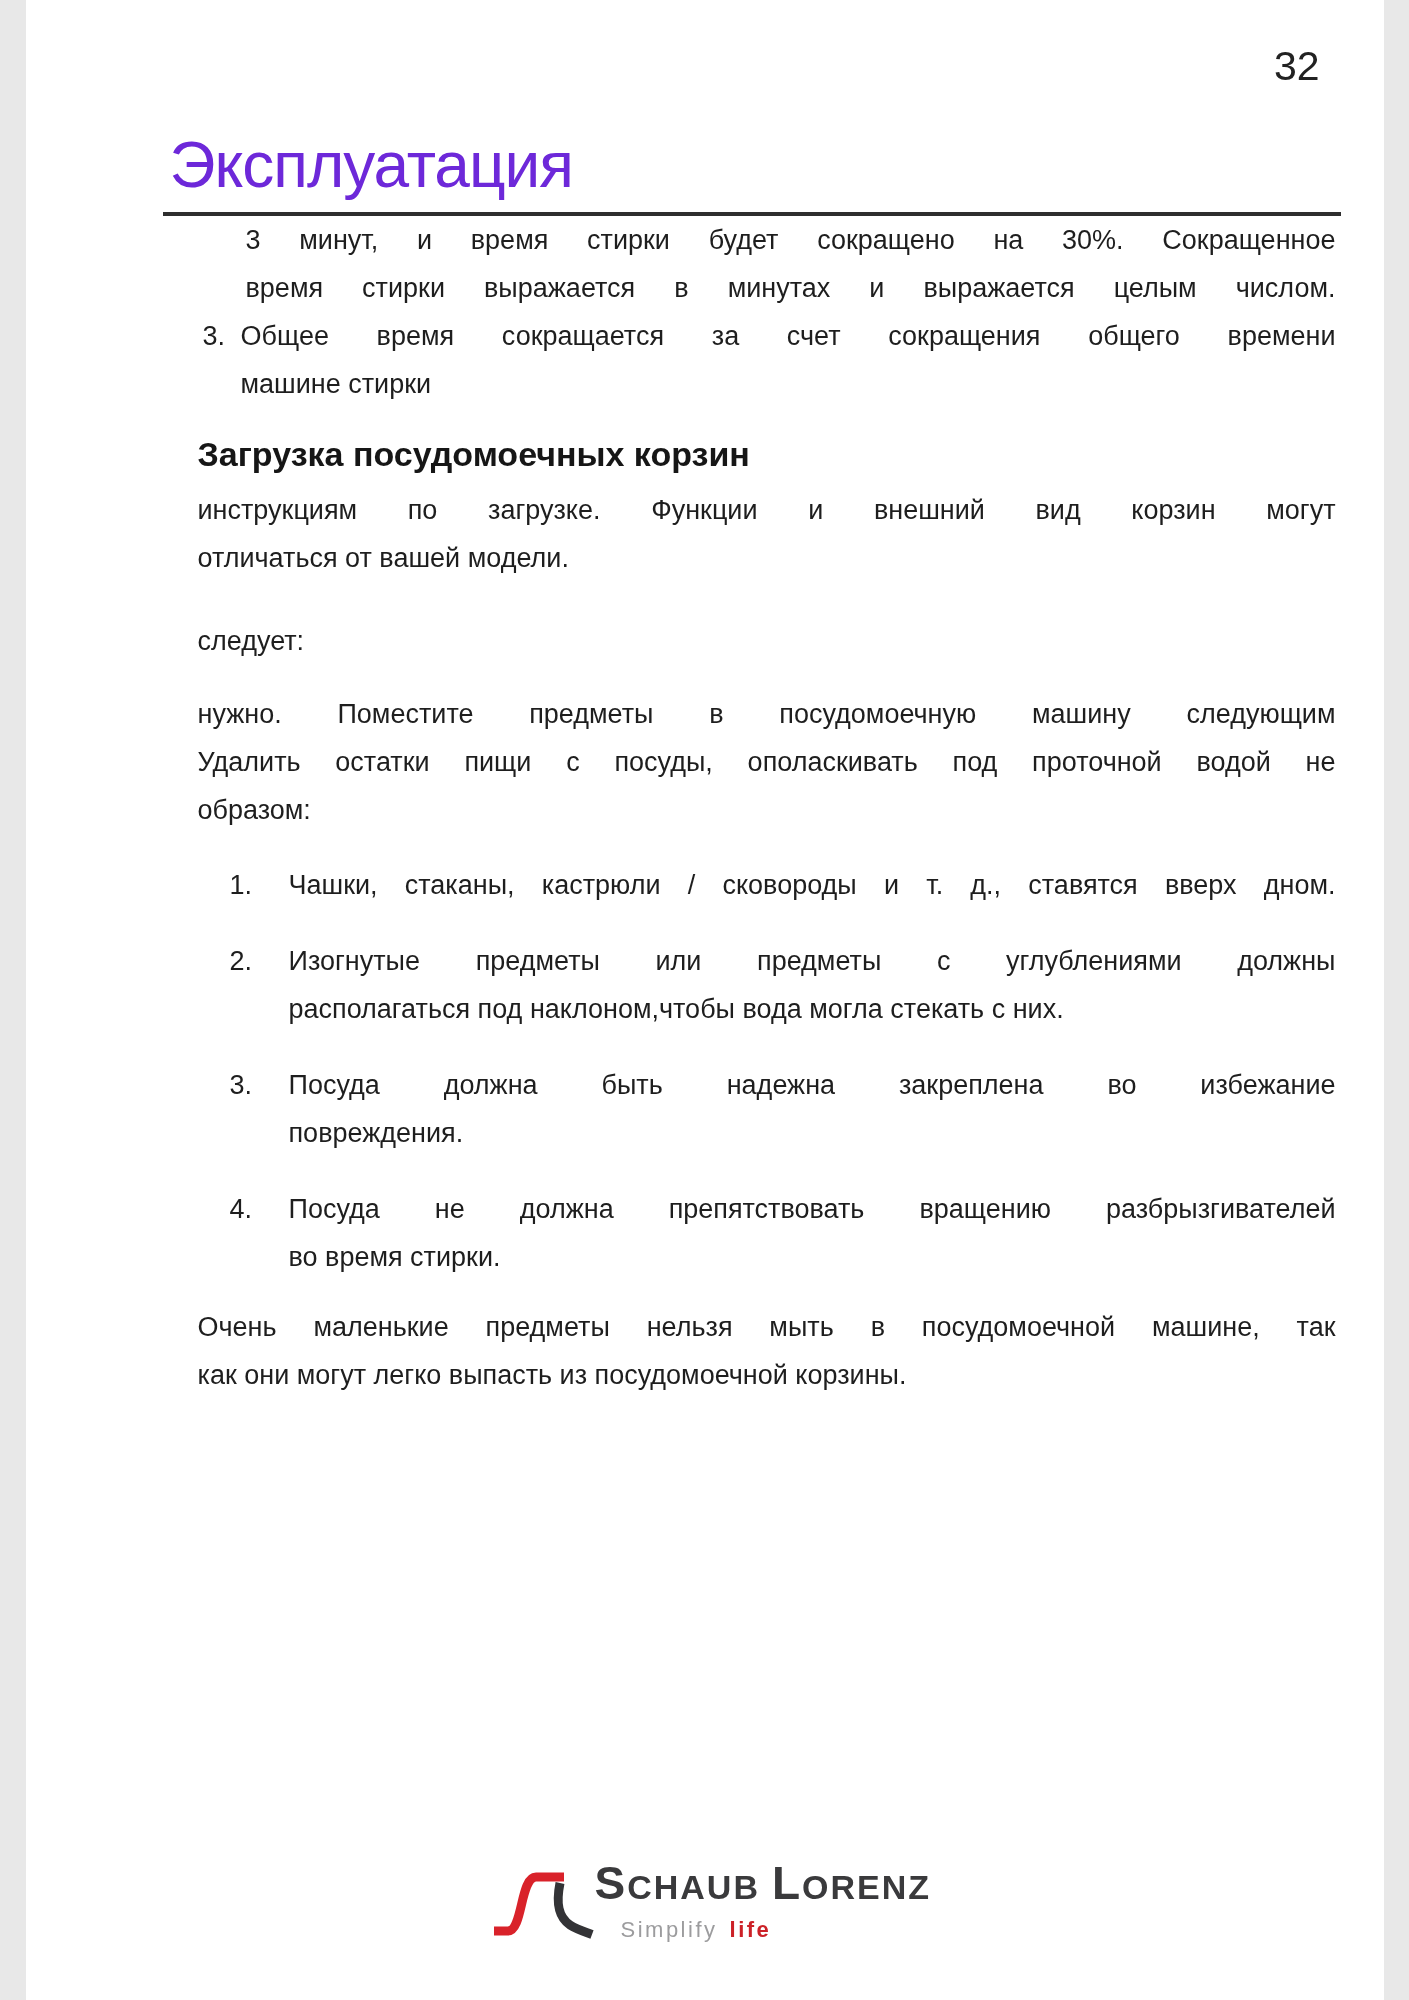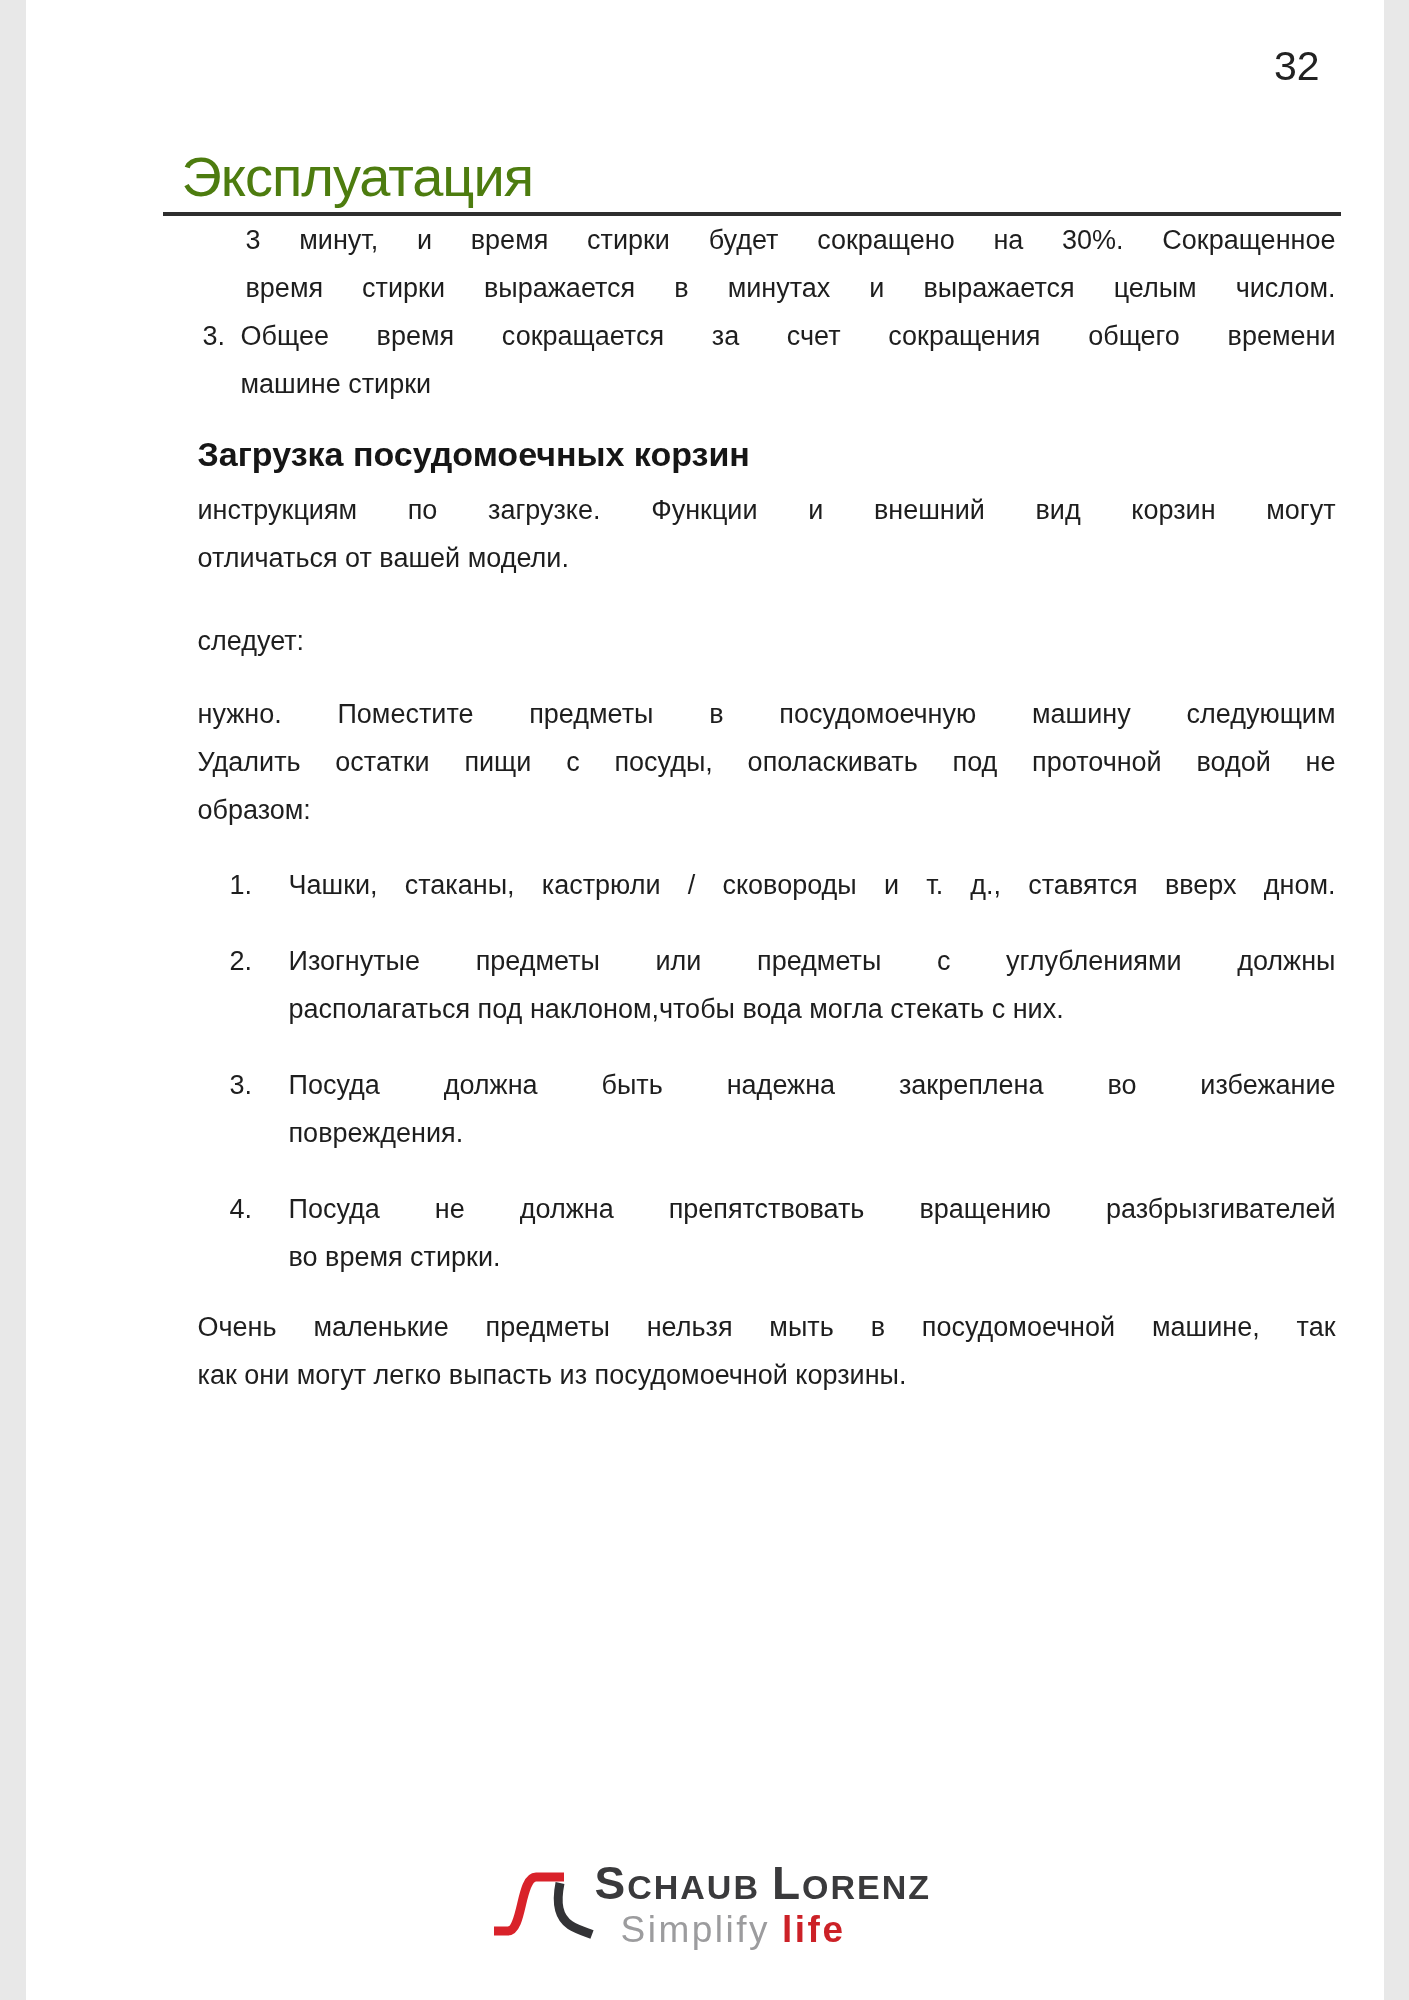--- a/index.html
+++ b/index.html
@@ -10,22 +10,22 @@
     font-family:"Liberation Sans","DejaVu Sans",sans-serif;
     color:#1e1e1e;
     overflow:hidden;
     margin:0 auto;
   }
   .page-number{
     position:absolute;top:46px;right:64px;
     font-size:41px;line-height:41px;color:#222;
   }
   .doc-title{
-    position:absolute;top:133px;left:144px;margin:12px;
-    font-size:56px;line-height:64px;font-weight:400;color:#4d7c0f;
+    position:absolute;top:133px;left:144px;margin:0;
+    font-size:64px;line-height:64px;font-weight:400;color:#6d28d9;
     letter-spacing:-1px;
   }
   .title-rule{
     position:absolute;top:212px;left:137px;
     width:1178px;height:4px;background:#2e2e2e;
   }
   .content{
     position:absolute;top:216px;left:172px;width:1138px;
     font-size:27px;line-height:48px;
   }
@@ -57,21 +57,21 @@
   .monogram{margin-top:10px;flex:0 0 auto;}
   .logo-text{margin-left:0;}
   .brand{
     font-weight:700;color:#3a3a3c;letter-spacing:2px;
     font-size:34px;line-height:46px;white-space:nowrap;
   }
   .brand .cap{font-size:46px;}
   .brand .word2{margin-left:12px;}
   .tagline{
     margin-top:2px;padding-left:26px;
-    font-size:37px;line-height:36px;letter-spacing:2.5px;
+    font-size:22px;line-height:36px;letter-spacing:2.5px;
     color:#9c9c9e;white-space:nowrap;
   }
   .tagline .red{color:#cc2127;font-weight:600;margin-left:12px;}
 </style>
 </head>
 <body>
 
 <div class="page">
 
   <div class="page-number">32</div>

